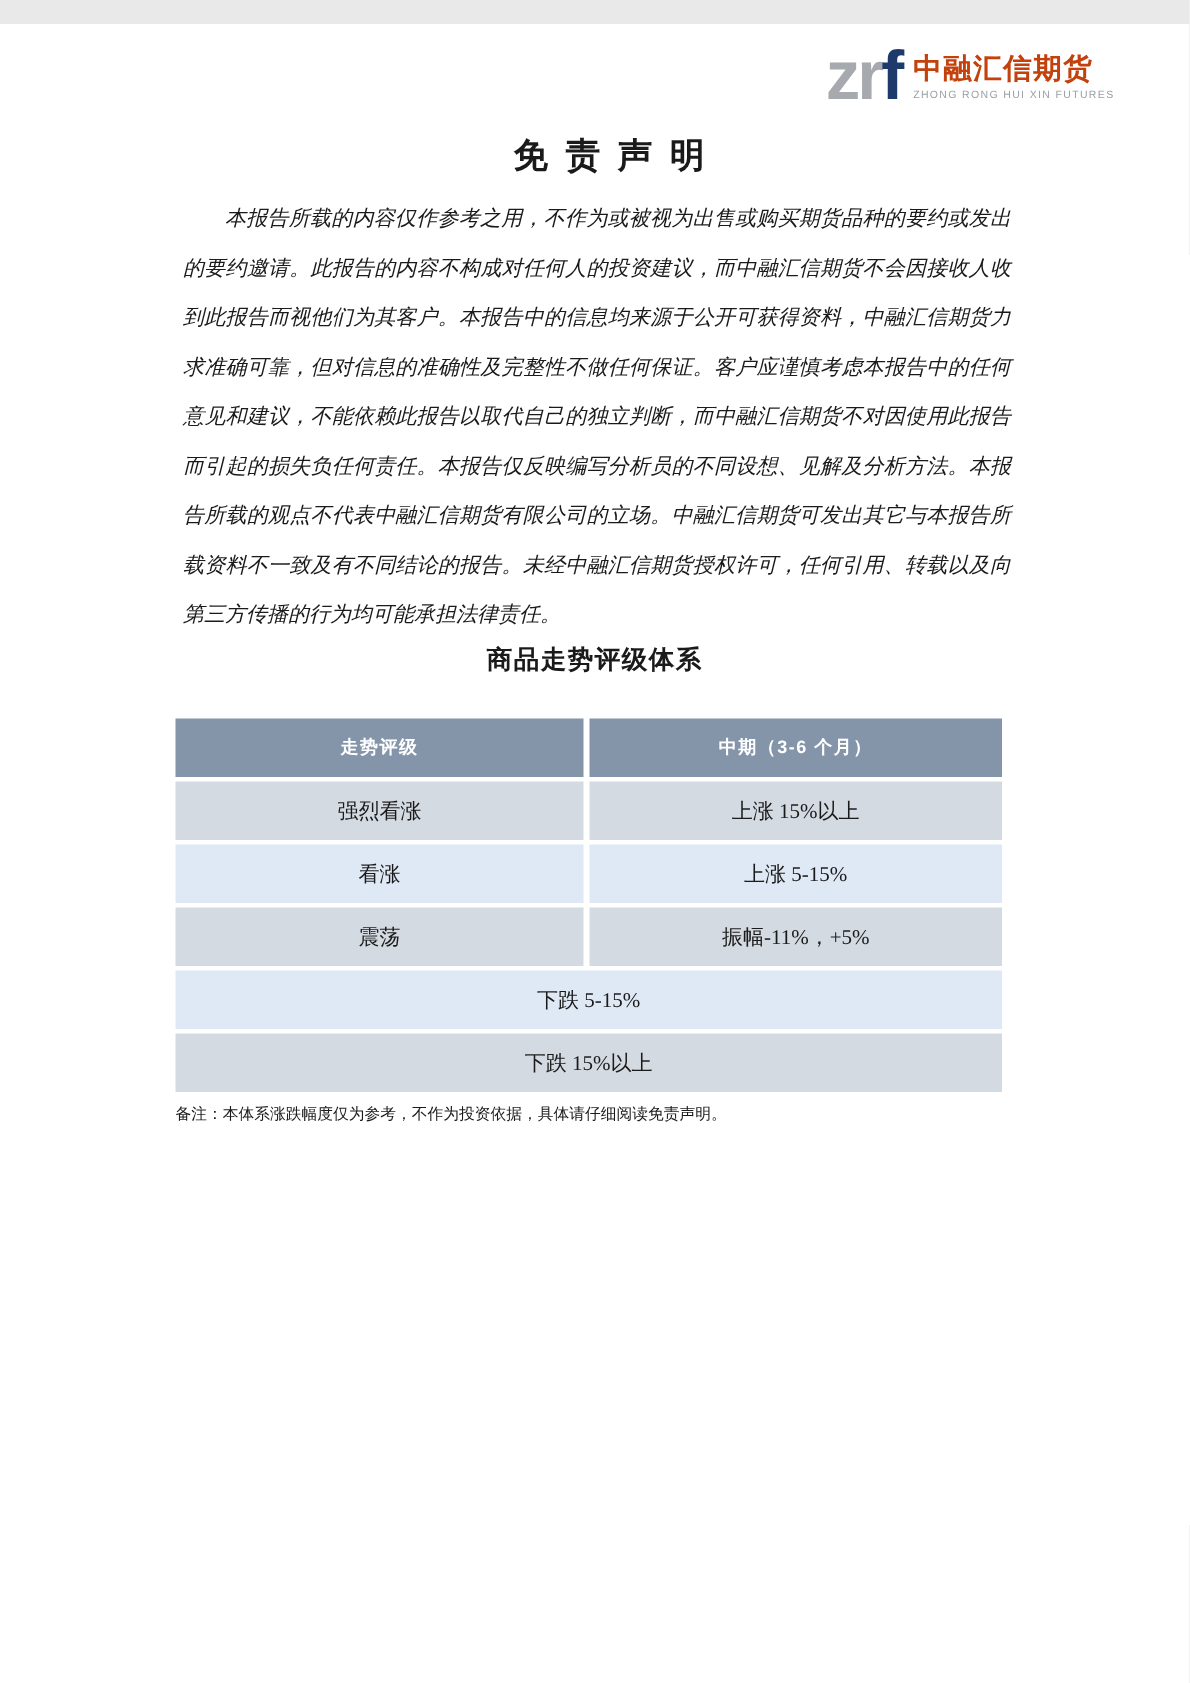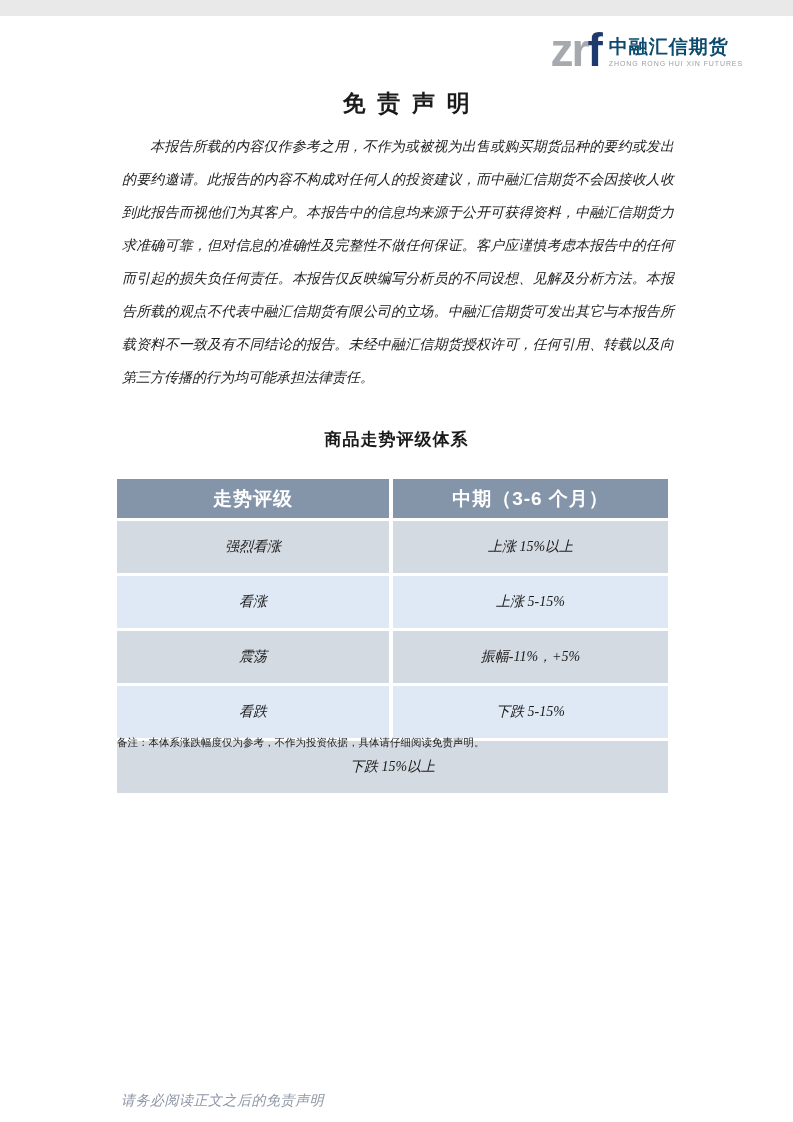--- a/index.html
+++ b/index.html
@@ -15,21 +15,21 @@
 
   
   .logo { position:absolute; top:14px; right:50px; display:flex; align-items:flex-end; }
   .logo-mark {
     font-family:"Liberation Sans","DejaVu Sans",sans-serif;
     font-weight:bold; font-size:46px; line-height:40px; letter-spacing:-2px;
   }
   .logo-mark .zr { color:var(--logo-gray,#a6a9ad); }
   .logo-mark .f  { color:var(--logo-navy,#1e3a6c); }
   .logo-names { margin-left:8px; padding-bottom:3px; font-family:"Liberation Sans","DejaVu Sans",sans-serif; }
-  .logo-cn { font-size:19px; font-weight:bold; color:#0c4a6e; letter-spacing:1px; line-height:1.05; white-space:nowrap; }
+  .logo-cn { font-size:19px; font-weight:bold; color:#c2410c; letter-spacing:1px; line-height:1.05; white-space:nowrap; }
   .logo-en { font-size:7px; color:#9aa0a6; letter-spacing:0.9px; margin-top:3px; white-space:nowrap; }
 
   
   .doc-title {
     position:absolute; top:72px; left:0; width:100%;
     margin:0; text-align:center;
     font-size:23px; font-weight:bold; letter-spacing:3px;padding-left:11px;
   }
 
   
@@ -45,25 +45,25 @@
     font-size:17px; font-weight:bold; letter-spacing:1px;
   }
 
   .rating-table { position:absolute; top:463px; left:117px; width:551px; }
   .t-row { display:flex; gap:4px; margin-bottom:3px; }
   .t-cell { display:flex; align-items:center; justify-content:center; }
   .t-cell.c1 { width:272px; flex:none; }
   .t-cell.c2 { flex:1; }
   .t-head .t-cell {
     height:39px; background:var(--header-bg,#8495aa);
-    color:#ffffff; font-weight:bold; font-size:19px;
+    color:#ffffff; font-weight:bold; font-size:12px;
     font-family:"Liberation Sans","DejaVu Sans",sans-serif;
     letter-spacing:1px;
   }
-  .t-body .t-cell { height:52px; font-size:14px;font-style:italic; }
+  .t-body .t-cell { height:39px; font-size:14px; }
   .t-body .t-row.odd  .t-cell { background:var(--row-odd,#d4dae2); }
   .t-body .t-row.even .t-cell { background:var(--row-even,#dfe9f5); }
 
   .note { position:absolute; top:720px; left:117px; font-size:10.5px; color:#1a1a1a; }
 
   
   .page-footer {
     position:absolute; top:1076px; left:121px;
     font-size:14px; font-style:italic;
     color:var(--footer-text,#8d96a5); letter-spacing:0.5px;
@@ -84,20 +84,21 @@
     </div>
   </div>
 
   <h1 class="doc-title">免 责 声 明</h1>
 
   <div class="para">
     <div class="para-line first">本报告所载的内容仅作参考之用，不作为或被视为出售或购买期货品种的要约或发出</div>
     <div class="para-line">的要约邀请。此报告的内容不构成对任何人的投资建议，而中融汇信期货不会因接收人收</div>
     <div class="para-line">到此报告而视他们为其客户。本报告中的信息均来源于公开可获得资料，中融汇信期货力</div>
     <div class="para-line">求准确可靠，但对信息的准确性及完整性不做任何保证。客户应谨慎考虑本报告中的任何</div>
+    <div class="para-line">意见和建议，不能依赖此报告以取代自己的独立判断，而中融汇信期货不对因使用此报告</div>
     <div class="para-line">而引起的损失负任何责任。本报告仅反映编写分析员的不同设想、见解及分析方法。本报</div>
     <div class="para-line">告所载的观点不代表中融汇信期货有限公司的立场。中融汇信期货可发出其它与本报告所</div>
     <div class="para-line">载资料不一致及有不同结论的报告。未经中融汇信期货授权许可，任何引用、转载以及向</div>
     <div class="para-line last">第三方传播的行为均可能承担法律责任。</div>
   </div>
 
   <h2 class="section-title">商品走势评级体系</h2>
 
   <div class="rating-table">
     <div class="t-head">
@@ -113,26 +114,24 @@
       </div>
       <div class="t-row even">
         <div class="t-cell c1">看涨</div>
         <div class="t-cell c2">上涨 5-15%</div>
       </div>
       <div class="t-row odd">
         <div class="t-cell c1">震荡</div>
         <div class="t-cell c2">振幅-11%，+5%</div>
       </div>
       <div class="t-row even">
-        <div class="t-cell c1">看跌</div>
         <div class="t-cell c2">下跌 5-15%</div>
       </div>
       <div class="t-row odd">
         <div class="t-cell c2">下跌 15%以上</div>
       </div>
     </div>
   </div>
 
   <div class="note">备注：本体系涨跌幅度仅为参考，不作为投资依据，具体请仔细阅读免责声明。</div>
 
-  <div class="page-footer">请务必阅读正文之后的免责声明</div>
 
 </div>
 
 </body></html>

